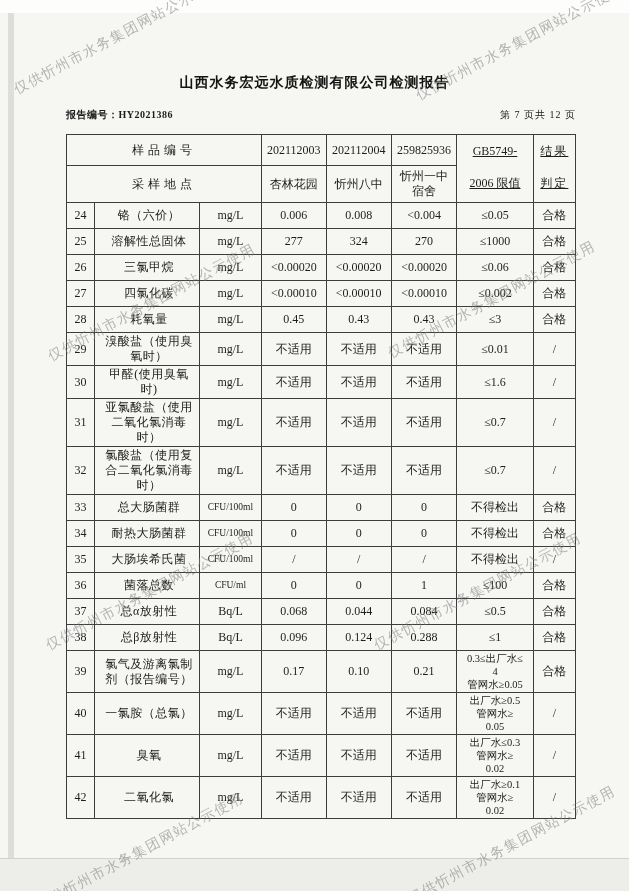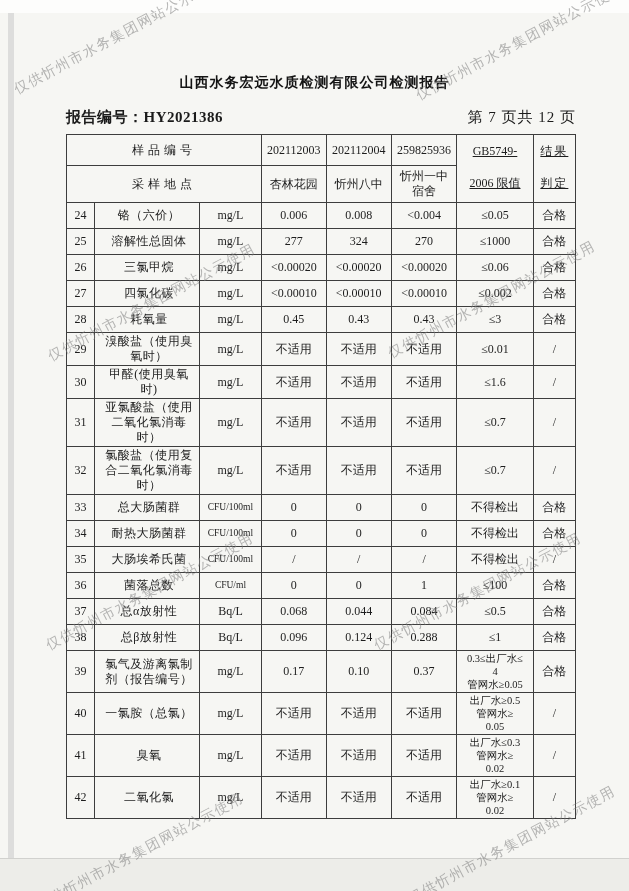--- a/index.html
+++ b/index.html
@@ -15,21 +15,21 @@
   .bottom-shade{position:absolute;left:0;right:0;top:859px;bottom:0;background:rgba(205,205,200,0.22);}
 
   .title{
     position:absolute;top:74px;left:0;width:100%;text-align:center;
     font-size:14px;font-weight:bold;letter-spacing:1px;color:#141414;
     font-family:"Liberation Sans","DejaVu Sans",sans-serif;
   }
   .meta{
     position:absolute;top:108px;left:66px;width:510px;
     display:flex;justify-content:space-between;align-items:center;
-    font-size:15px;color:#1b1b1b;
+    font-size:10px;color:#1b1b1b;
   }
   .meta .rn{font-weight:bold;letter-spacing:0.5px;}
   .meta .pg{font-weight:normal;letter-spacing:1px;}
 
   table.results{
     position:absolute;left:66px;top:134px;width:510px;
     border-collapse:collapse;table-layout:fixed;color:#1d1d1d;
     background:transparent;
   }
   table.results td{
@@ -257,21 +257,21 @@
           <td>0.288</td>
           <td class="limit">≤1</td>
           <td>合格</td>
         </tr>
         <tr>
           <td>39</td>
           <td class="param">氯气及游离氯制剂（报告编号）</td>
           <td class="unit">mg/L</td>
           <td>0.17</td>
           <td>0.10</td>
-          <td>0.37</td>
+          <td>0.21</td>
           <td class="limit multi">0.3≤出厂水≤
 4
 管网水≥0.05</td>
           <td>合格</td>
         </tr>
         <tr>
           <td>40</td>
           <td class="param">一氯胺（总氯）</td>
           <td class="unit">mg/L</td>
           <td>不适用</td>

